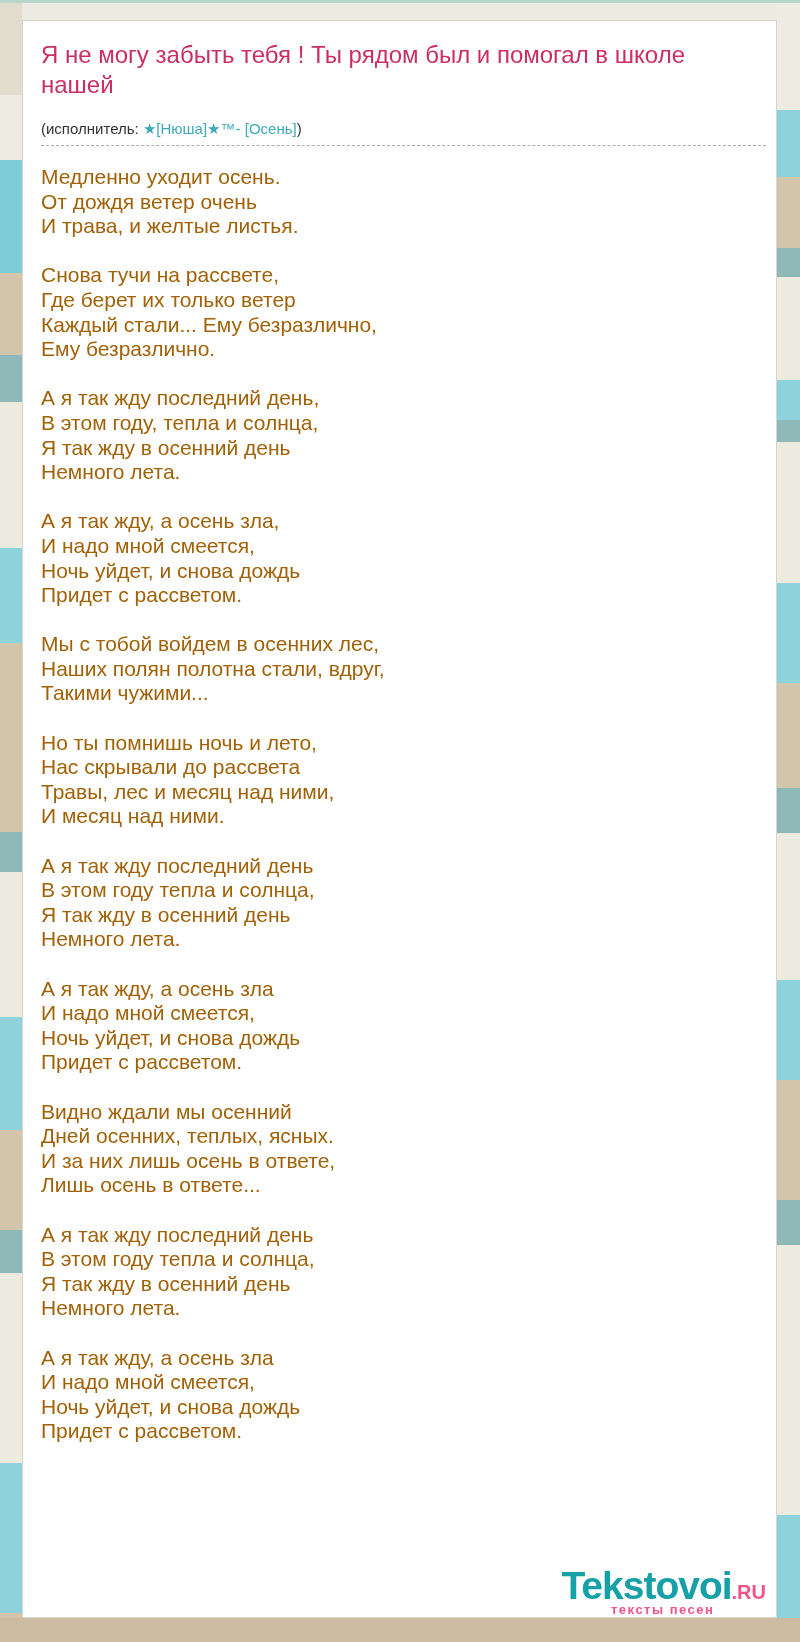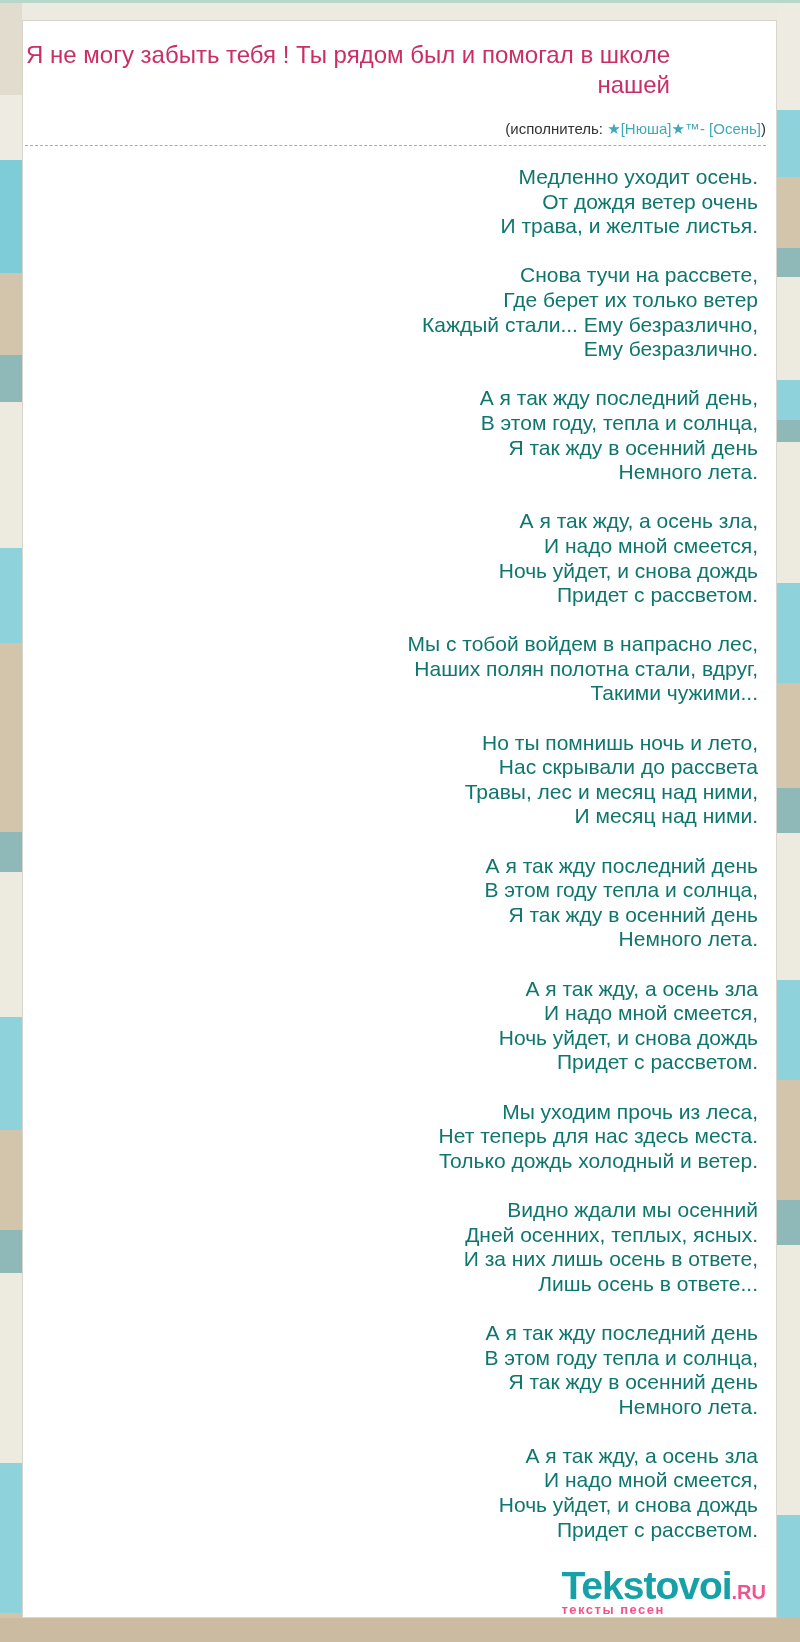--- a/index.html
+++ b/index.html
@@ -58,44 +58,44 @@
   .bottom-band { position:absolute; bottom:0; left:0; width:100%; height:24px; background:#cbbca1; z-index:2; }
 
   
   .card {
     position:absolute; left:22px; top:20px;
     width:755px; height:1598px;
     background:#ffffff;
     border:1px solid #d8d5cd;
     z-index:1;
   }
-  .inner { padding:13px 18px 0 2px; position:relative;text-align:right; }
+  .inner { padding:13px 18px 0 18px; position:relative; }
 
   h1.page-title {
     font-size:24px; line-height:30px; font-weight:normal;
     color:#cb2e63; max-width:645px; margin-top:6px;
   }
   .artist-line {
     margin-top:20px; padding-bottom:7px; margin-right:-8px;
     font-size:15px; line-height:18px; color:#333333;
     border-bottom:1px dashed #a4adb0;
   }
   .artist-line a { color:#3fa8ba; text-decoration:none; }
 
   .lyrics {
     margin-top:19px;
-    font-size:21px; line-height:24.6px; color:#0f766e;
+    font-size:21px; line-height:24.6px; color:#a16207;
   }
   .stanza { margin-bottom:24.6px; }
   .lyric-line { min-height:24.6px; white-space:pre-wrap; }
 
   
   .logo {
     position:absolute; right:10px; bottom:1px;
-    text-align:left; line-height:1; z-index:2;
+    text-align:center; line-height:1; z-index:2;
   }
   .logo-main {
     font-size:39px; font-weight:bold; color:#16a0a8;
     letter-spacing:-1px; text-decoration:none; display:inline;
   }
   .logo-suffix {
     font-size:20px; font-weight:bold; color:#f3538b; letter-spacing:0;
   }
   .logo-tagline {
     font-size:13px; font-weight:bold; color:#f3538b;
@@ -135,46 +135,41 @@
           <div class="lyric-line">Я так жду в осенний день</div>
           <div class="lyric-line">Немного лета.</div>
         </div>
         <div class="stanza">
           <div class="lyric-line">А я так жду, а осень зла,</div>
           <div class="lyric-line">И надо мной смеется,</div>
           <div class="lyric-line">Ночь уйдет, и снова дождь</div>
           <div class="lyric-line">Придет с рассветом.</div>
         </div>
         <div class="stanza">
-          <div class="lyric-line">Мы с тобой войдем в напрасно лес,</div>
+          <div class="lyric-line">Мы с тобой войдем в осенних лес,</div>
           <div class="lyric-line">Наших полян полотна стали, вдруг,</div>
           <div class="lyric-line">Такими чужими...</div>
         </div>
         <div class="stanza">
           <div class="lyric-line">Но ты помнишь ночь и лето,</div>
           <div class="lyric-line">Нас скрывали до рассвета</div>
           <div class="lyric-line">Травы, лес и месяц над ними,</div>
           <div class="lyric-line">И месяц над ними.</div>
         </div>
         <div class="stanza">
           <div class="lyric-line">А я так жду последний день</div>
           <div class="lyric-line">В этом году тепла и солнца,</div>
           <div class="lyric-line">Я так жду в осенний день</div>
           <div class="lyric-line">Немного лета.</div>
         </div>
         <div class="stanza">
           <div class="lyric-line">А я так жду, а осень зла</div>
           <div class="lyric-line">И надо мной смеется,</div>
           <div class="lyric-line">Ночь уйдет, и снова дождь</div>
           <div class="lyric-line">Придет с рассветом.</div>
-        </div>
-        <div class="stanza">
-          <div class="lyric-line">Мы уходим прочь из леса,</div>
-          <div class="lyric-line">Нет теперь для нас здесь места.</div>
-          <div class="lyric-line">Только дождь холодный и ветер.</div>
         </div>
         <div class="stanza">
           <div class="lyric-line">Видно ждали мы осенний</div>
           <div class="lyric-line">Дней осенних, теплых, ясных.</div>
           <div class="lyric-line">И за них лишь осень в ответе,</div>
           <div class="lyric-line">Лишь осень в ответе...</div>
         </div>
         <div class="stanza">
           <div class="lyric-line">А я так жду последний день</div>
           <div class="lyric-line">В этом году тепла и солнца,</div>

